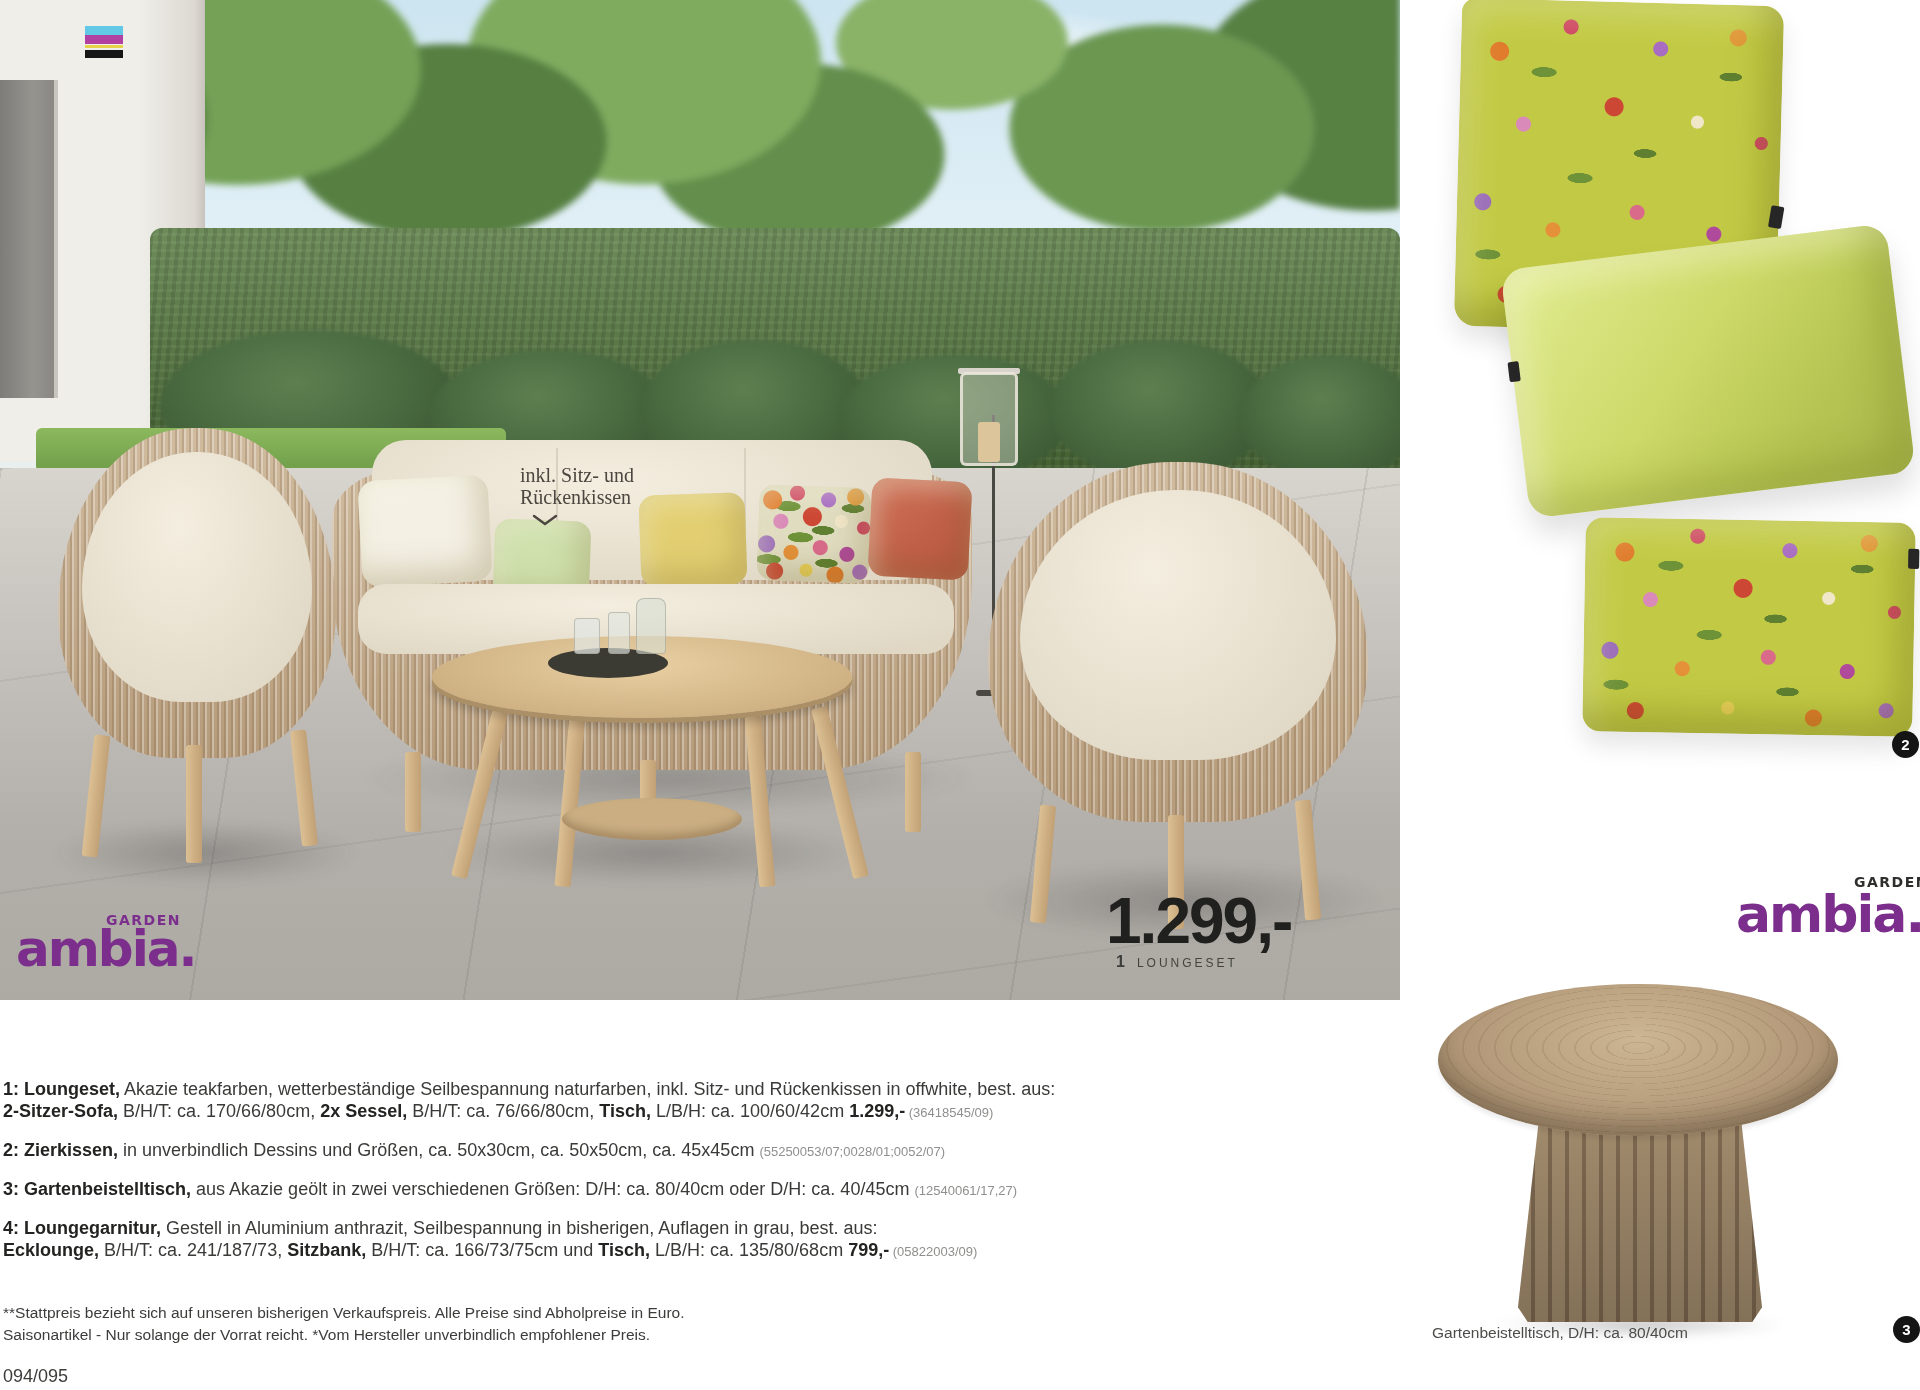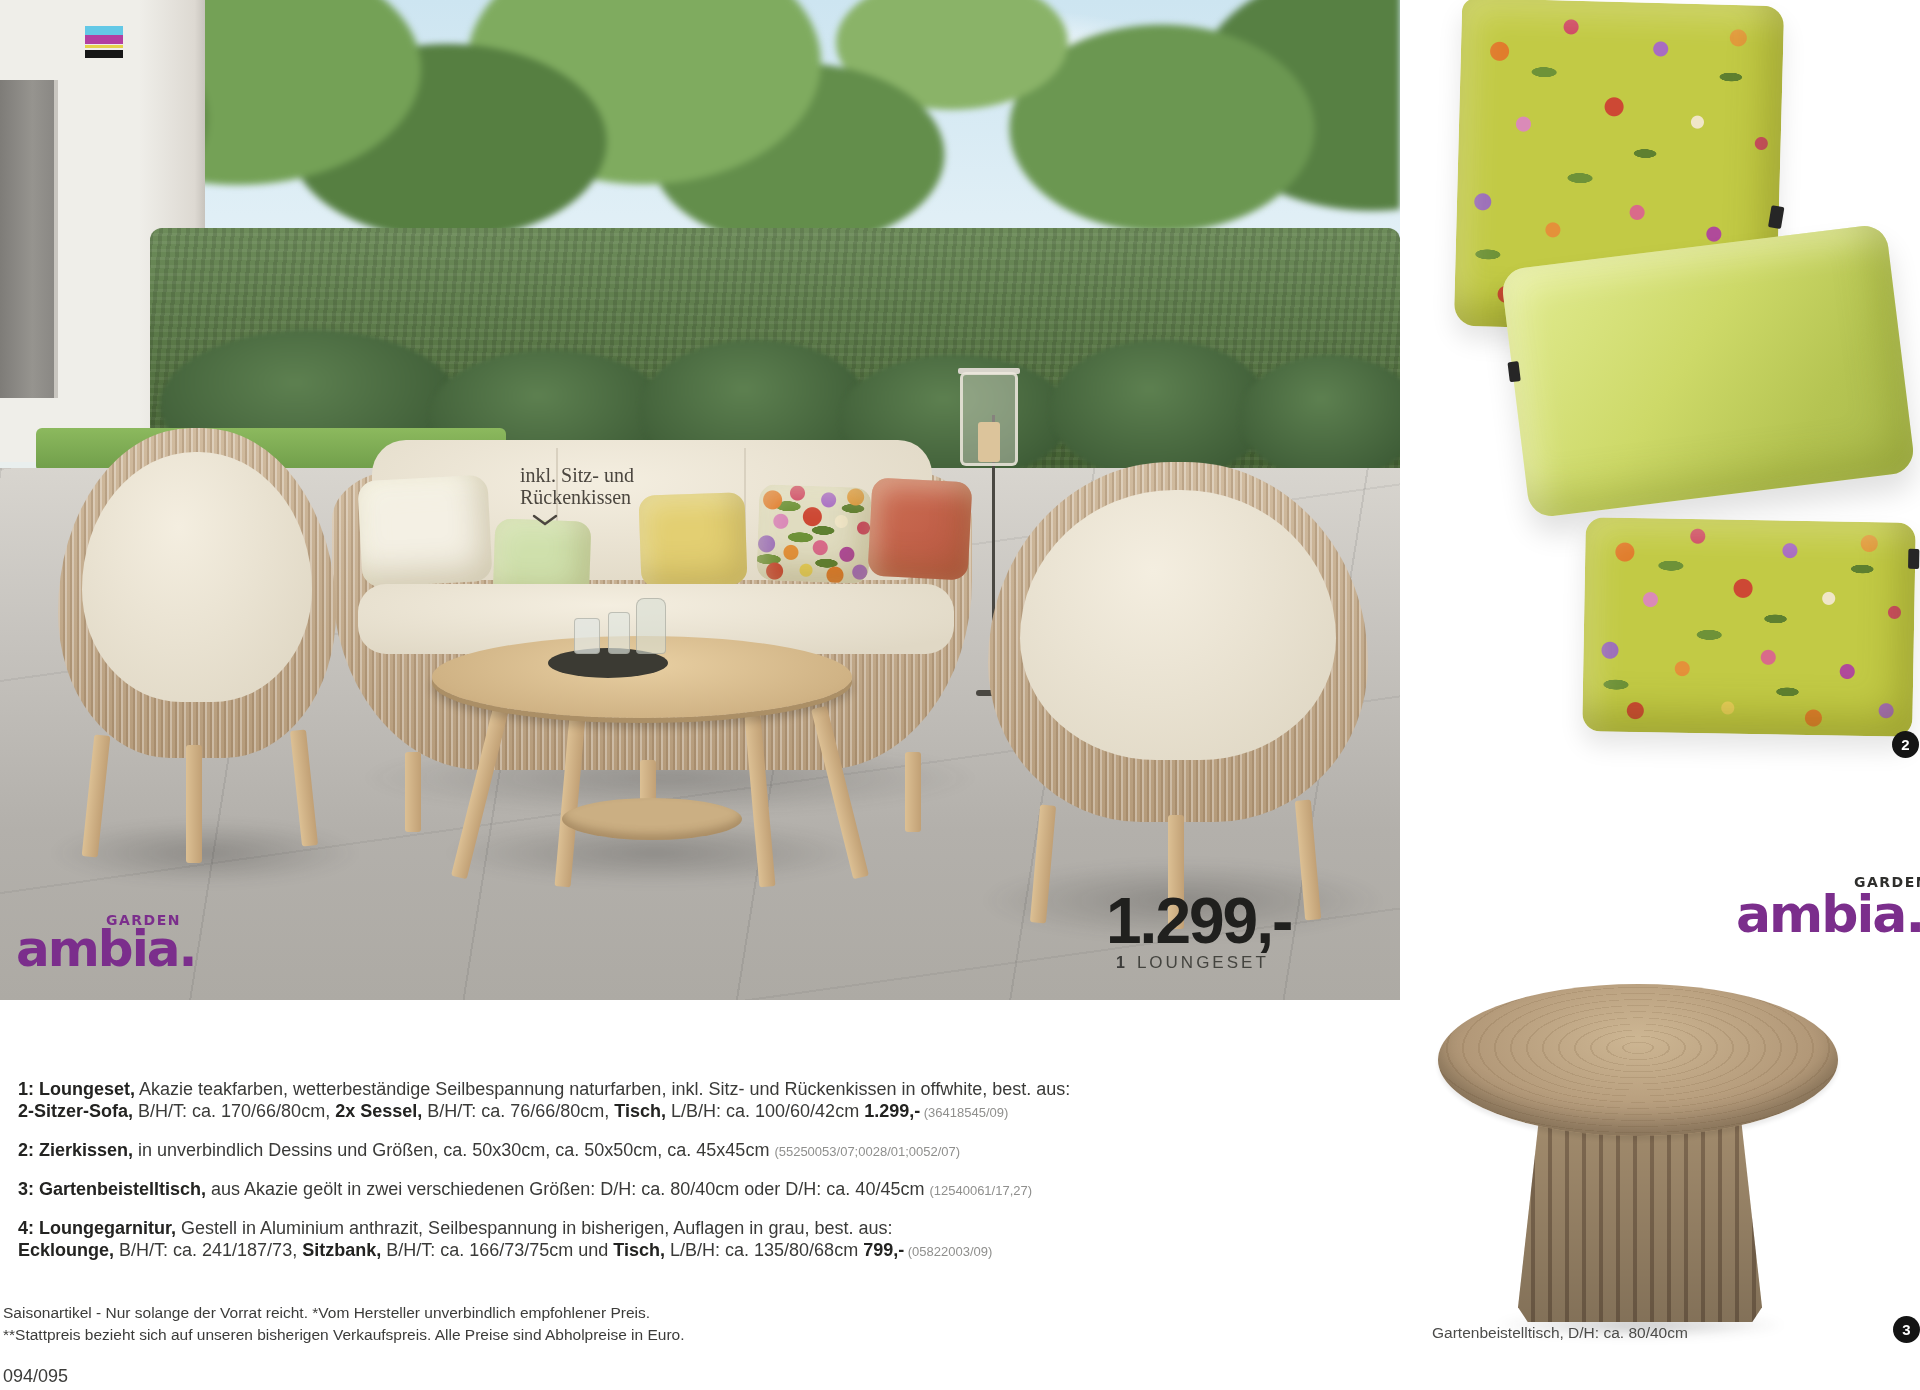--- a/index.html
+++ b/index.html
@@ -45,21 +45,21 @@
   .leg{position:absolute;width:16px;border-radius:3px;background:linear-gradient(90deg,#dcc094,#c1a075);}
   .cushion{background:radial-gradient(ellipse at 42% 30%,#f4eee0,#e0d8c5 85%);}
   .pillow{position:absolute;box-shadow:inset -10px -14px 30px rgba(110,90,30,.25),inset 8px 10px 22px rgba(255,255,235,.35);}
 
   
   .note{position:absolute;left:520px;top:464px;font-family:"Liberation Serif",serif;
         font-size:20px;line-height:22px;color:#4b463f;}
   .price{position:absolute;left:1106px;top:884px;font-size:64px;font-weight:bold;color:#20201e;letter-spacing:-2px;}
   .price-sub{position:absolute;left:1116px;top:953px;font-size:16px;color:#3d3d3b;}
   .price-sub .n{font-weight:bold;margin-right:12px;}
-  .price-sub .l{letter-spacing:3px;color:#44443f;font-size:17px;}
+  .price-sub .l{letter-spacing:3px;color:#44443f;font-size:12px;}
 
   
   .logo{position:absolute;font-family:"DejaVu Sans",sans-serif;}
   .logo .word{position:absolute;left:0;top:12px;font-weight:800;letter-spacing:-2px;}
   .logo .sub{position:absolute;font-weight:bold;font-size:14px;letter-spacing:1.5px;}
   .logo-left{left:16px;top:908px;width:220px;height:80px;}
   .logo-left .word{font-size:50px;color:#7b2e8c;}
   .logo-left .sub{left:90px;top:4px;color:#7b2e8c;}
   .logo-right{left:1736px;top:872px;width:200px;height:70px;}
   .logo-right .word{font-size:52px;color:#7b2e8c;}
@@ -105,21 +105,21 @@
     box-shadow:inset 0 -16px 20px rgba(0,0,0,.20),0 4px 4px rgba(0,0,0,.08);}
   .table-base{position:absolute;left:1518px;top:1110px;width:244px;height:212px;
     clip-path:polygon(9% 0,91% 0,100% 93%,96% 100%,4% 100%,0 93%);
     background-image:linear-gradient(180deg,rgba(0,0,0,.10),rgba(0,0,0,.28)),
                      repeating-linear-gradient(90deg,#b59c7a 0 13px,#8d755a 13px 17px);}
   .table-shadow{position:absolute;left:1492px;top:1312px;width:296px;height:26px;border-radius:50%;
     filter:blur(5px);background:radial-gradient(ellipse,rgba(20,20,20,.25),rgba(20,20,20,0) 70%);}
   .caption{position:absolute;left:1432px;top:1324px;font-size:15.5px;color:#4c4c4a;}
 
   
-  .desc{position:absolute;left:18px;top:1078px;width:1190px;font-size:18px;line-height:22px;color:#3a3a38;}
+  .desc{position:absolute;left:3px;top:1078px;width:1190px;font-size:18px;line-height:22px;color:#3a3a38;}
   .desc p{margin:0 0 15px 0;}
   .desc b{color:#232321;}
   .art{font-size:13px;color:#8f8f8d;}
   .desc .big{font-weight:bold;color:#232321;}
   .footer{position:absolute;left:3px;top:1302px;font-size:15.5px;line-height:22px;color:#3c3c3a;}
   .pageno{position:absolute;left:3px;top:1366px;font-size:18px;color:#3c3c3a;}
 </style>
 </head>
 <body>
 
@@ -243,18 +243,18 @@
       <b>2-Sitzer-Sofa,</b><span> B/H/T: ca. 170/66/80cm, </span><b>2x Sessel,</b><span> B/H/T: ca. 76/66/80cm, </span><b>Tisch,</b><span> L/B/H: ca. 100/60/42cm </span><span class="big">1.299,-</span><span class="art"> (36418545/09)</span>
     </p>
     <p><b>2: Zierkissen,</b><span> in unverbindlich Dessins und Größen, ca. 50x30cm, ca. 50x50cm, ca. 45x45cm </span><span class="art"> (55250053/07;0028/01;0052/07)</span></p>
     <p><b>3: Gartenbeistelltisch,</b><span> aus Akazie geölt in zwei verschiedenen Größen: D/H: ca. 80/40cm oder D/H: ca. 40/45cm </span><span class="art"> (12540061/17,27)</span></p>
     <p><b>4: Loungegarnitur,</b><span> Gestell in Aluminium anthrazit, Seilbespannung in bisherigen, Auflagen in grau, best. aus:</span><br>
       <b>Ecklounge,</b><span> B/H/T: ca. 241/187/73, </span><b>Sitzbank,</b><span> B/H/T: ca. 166/73/75cm und </span><b>Tisch,</b><span> L/B/H: ca. 135/80/68cm </span><span class="big">799,-</span><span class="art"> (05822003/09)</span>
     </p>
   </div>
 
   <div class="footer">
+    <div>**Stattpreis bezieht sich auf unseren bisherigen Verkaufspreis. Alle Preise sind Abholpreise in Euro.</div>
     <div>Saisonartikel - Nur solange der Vorrat reicht. *Vom Hersteller unverbindlich empfohlener Preis.</div>
-    <div>**Stattpreis bezieht sich auf unseren bisherigen Verkaufspreis. Alle Preise sind Abholpreise in Euro.</div>
   </div>
   <div class="pageno">094/095</div>
 
 </div>
 
 </body></html>

